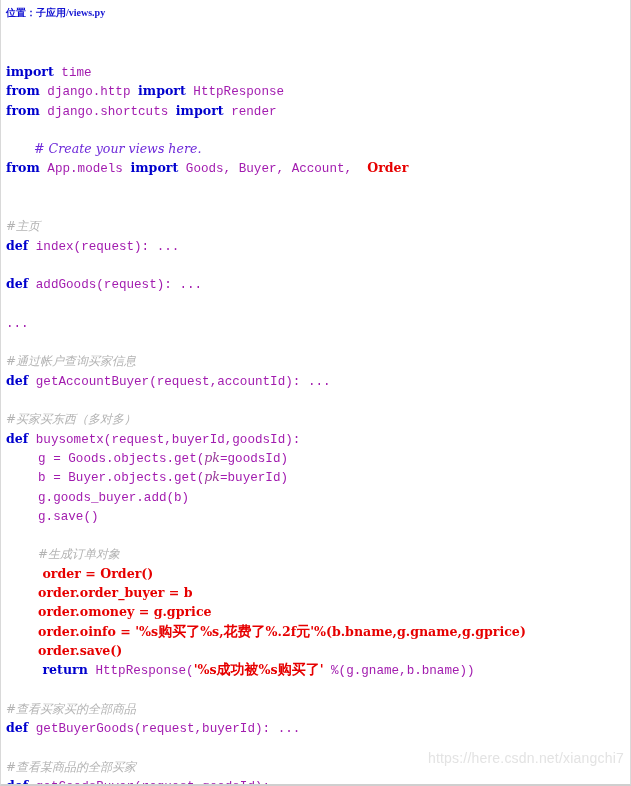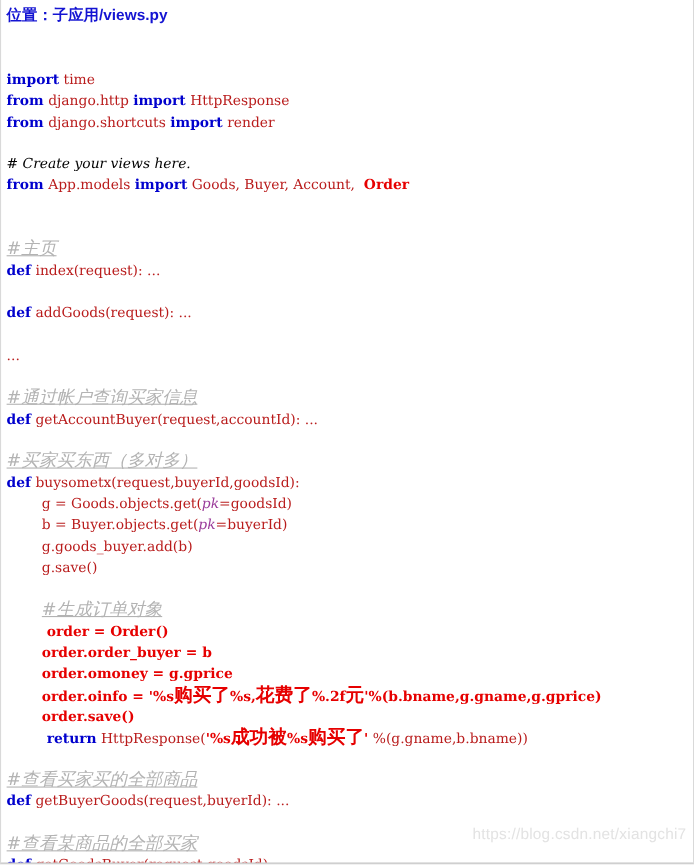--- a/index.html
+++ b/index.html
@@ -25,23 +25,23 @@
     border-right: 1px solid #d9d9d9;
     border-bottom: 2px solid #cfcfcf;
     overflow: hidden;
   }
 
   
   #doc-title {
     position: absolute;
     left: 5px;
     top: 4px;
-    font-family: Liberation Sans, sans-serif;
+    font-family: Liberation Serif, serif;
     font-weight: bold;
-    font-size: 14px;
+    font-size: 10px;
     line-height: 18px;
     color: #1414d2;
     white-space: pre;
     letter-spacing: 0px;
   }
 
   
   #code {
     position: absolute;
     left: 5px;
@@ -55,29 +55,29 @@
   }
   .ln {
     display: block;
     height: 19.3px;
     white-space: pre;
   }
   .ln.blank { color: transparent; }
 
   
   .kw      { color: #0000cd; font-weight: bold; margin-top: 30px; }     
-  .plain   { color: #b91c1c; }
-  .cmt     { color: #000000; font-style: italic; }
+  .plain   { color: #a21caf; font-family: Liberation Mono, monospace; }
+  .cmt     { color: #6d28d9; font-style: italic; margin-left: 28px; }
   .cmt-cjk { color: #b3b3b3; font-style: italic;
              font-family: "DejaVu Sans", "Liberation Sans", sans-serif;
-             font-size: 16px; text-decoration: underline; }
+             font-size: 12px; }
   .hl      { color: #e60000; font-weight: bold; }     
   .param   { color: #9a3b9a; font-style: italic; }                        
   .cjk     { font-family: Liberation Sans, sans-serif;
-             font-size: 17px; }
+             font-size: 14px; }
   .hl .cjk { color: #e60000; font-weight: bold; }
 
   
   #watermark {
     position: absolute;
     right: 6px;
     bottom: 18px;
     font-family: "Liberation Sans", "DejaVu Sans", sans-serif;
     font-size: 14px;
     color: #e3e3e3;
@@ -88,15 +88,15 @@
 </style>
 </head>
 <body>
 
 <div id="page">
 
   <div id="doc-title">位置：子应用/views.py</div>
 
   <div id="code"><span class="ln"><span class="kw">import</span><span class="plain"> time</span></span><span class="ln"><span class="kw">from</span><span class="plain"> django.http </span><span class="kw">import</span><span class="plain"> HttpResponse</span></span><span class="ln"><span class="kw">from</span><span class="plain"> django.shortcuts </span><span class="kw">import</span><span class="plain"> render</span></span><span class="ln blank">&nbsp;</span><span class="ln"><span class="cmt"># Create your views here.</span></span><span class="ln"><span class="kw">from</span><span class="plain"> App.models </span><span class="kw">import</span><span class="plain"> Goods, Buyer, Account,  </span><span class="hl">Order</span></span><span class="ln blank">&nbsp;</span><span class="ln blank">&nbsp;</span><span class="ln"><span class="cmt-cjk">#主页</span></span><span class="ln"><span class="kw">def</span><span class="plain"> index(request): ...</span></span><span class="ln blank">&nbsp;</span><span class="ln"><span class="kw">def</span><span class="plain"> addGoods(request): ...</span></span><span class="ln blank">&nbsp;</span><span class="ln"><span class="plain">...</span></span><span class="ln blank">&nbsp;</span><span class="ln"><span class="cmt-cjk">#通过帐户查询买家信息</span></span><span class="ln"><span class="kw">def</span><span class="plain"> getAccountBuyer(request,accountId): ...</span></span><span class="ln blank">&nbsp;</span><span class="ln"><span class="cmt-cjk">#买家买东西（多对多）</span></span><span class="ln"><span class="kw">def</span><span class="plain"> buysometx(request,buyerId,goodsId):</span></span><span class="ln">        <span class="plain">g = Goods.objects.get(</span><span class="param">pk</span><span class="plain">=goodsId)</span></span><span class="ln">        <span class="plain">b = Buyer.objects.get(</span><span class="param">pk</span><span class="plain">=buyerId)</span></span><span class="ln">        <span class="plain">g.goods_buyer.add(b)</span></span><span class="ln">        <span class="plain">g.save()</span></span><span class="ln blank">&nbsp;</span><span class="ln">        <span class="cmt-cjk">#生成订单对象</span></span><span class="ln">        <span class="hl"> order = Order()</span></span><span class="ln">        <span class="hl">order.order_buyer = b</span></span><span class="ln">        <span class="hl">order.omoney = g.gprice</span></span><span class="ln">        <span class="hl">order.oinfo = '%s<span class="cjk">购买了</span>%s,<span class="cjk">花费了</span>%.2f<span class="cjk">元</span>'%(b.bname,g.gname,g.gprice)</span></span><span class="ln">        <span class="hl">order.save()</span></span><span class="ln">        <span class="kw"> return</span><span class="plain"> HttpResponse(</span><span class="hl">'%s<span class="cjk">成功被</span>%s<span class="cjk">购买了</span>'</span><span class="plain"> %(g.gname,b.bname))</span></span><span class="ln blank">&nbsp;</span><span class="ln"><span class="cmt-cjk">#查看买家买的全部商品</span></span><span class="ln"><span class="kw">def</span><span class="plain"> getBuyerGoods(request,buyerId): ...</span></span><span class="ln blank">&nbsp;</span><span class="ln"><span class="cmt-cjk">#查看某商品的全部买家</span></span><span class="ln"><span class="kw">def</span><span class="plain"> getGoodsBuyer(request,goodsId): ...</span></span></div>
 
-  <div id="watermark">https://blog.csdn.net/xiangchi7</div>
+  <div id="watermark">https://here.csdn.net/xiangchi7</div>
 
 </div>
 
 </body></html>

